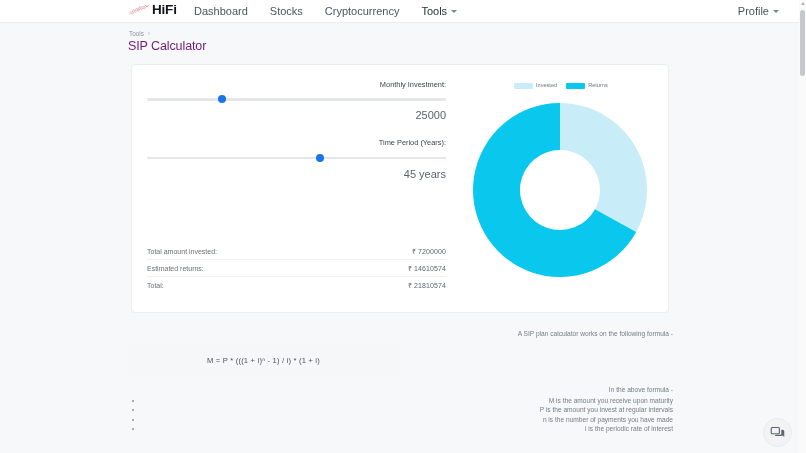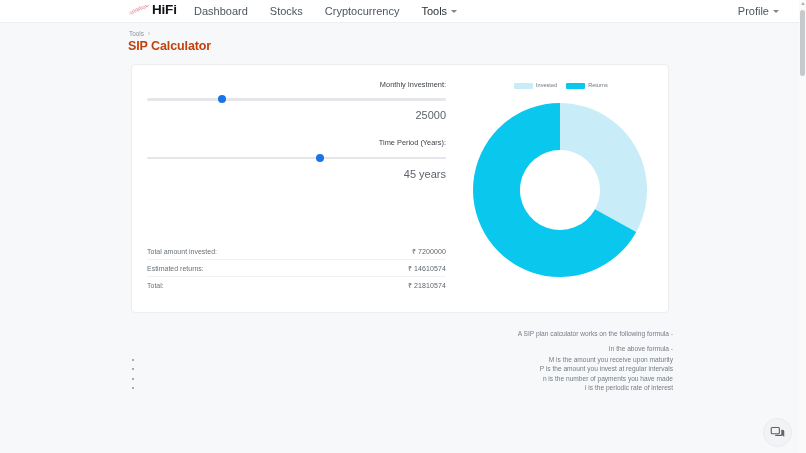--- a/index.html
+++ b/index.html
@@ -52,21 +52,21 @@
 
   
   .breadcrumb {
     position: absolute; left: 129px; top: 30px;
     display: flex; align-items: center; gap: 4px;
     font-size: 6.4px; color: #8b949d;
   }
   .breadcrumb-sep { color: #aab1b8; font-size: 6.4px; }
   .page-title {
     position: absolute; left: 128px; top: 39px;
-    font-size: 12.5px; font-weight: bold; color: #c2410c;
+    font-size: 12.5px; font-weight: normal; color: #701a75;
     letter-spacing: -0.1px;
   }
 
   
   .card {
     position: absolute; left: 131px; top: 64px;
     width: 538px; height: 249px;
     background: #ffffff;
     border: 1px solid #ebedef;
     border-radius: 4px;
@@ -254,20 +254,23 @@
       <svg class="donut" id="donut" width="196" height="196" viewBox="0 0 196 196">
           <path d="M 98 11 A 87 87 0 0 1 174.20834807273144 139.96769810253372 L 133.03832095297997 117.29549338047528 A 40 40 0 0 0 98 58 Z" fill="#c9edf8"></path>
           <path d="M 174.20834807273144 139.96769810253372 A 87 87 0 1 1 97.99999999999999 11 L 97.99999999999999 58 A 40 40 0 1 0 133.03832095297997 117.29549338047528 Z" fill="#0ac7ed"></path>
         </svg>
     </div>
 
   </div>
 
   <div class="faq">
     <div class="faq-sub">A SIP plan calculator works on the following formula -</div>
+    <div class="formula-box">
+      <span class="formula-text">M = P * (((1 + i)ⁿ - 1) / i) * (1 + i)</span>
+    </div>
     <div class="faq-intro">In the above formula -</div>
     <ul class="bullets">
       <li>M is the amount you receive upon maturity</li>
       <li>P is the amount you invest at regular intervals</li>
       <li>n is the number of payments you have made</li>
       <li>i is the periodic rate of interest</li>
     </ul>
   </div>
 
   <div class="chat-fab">

